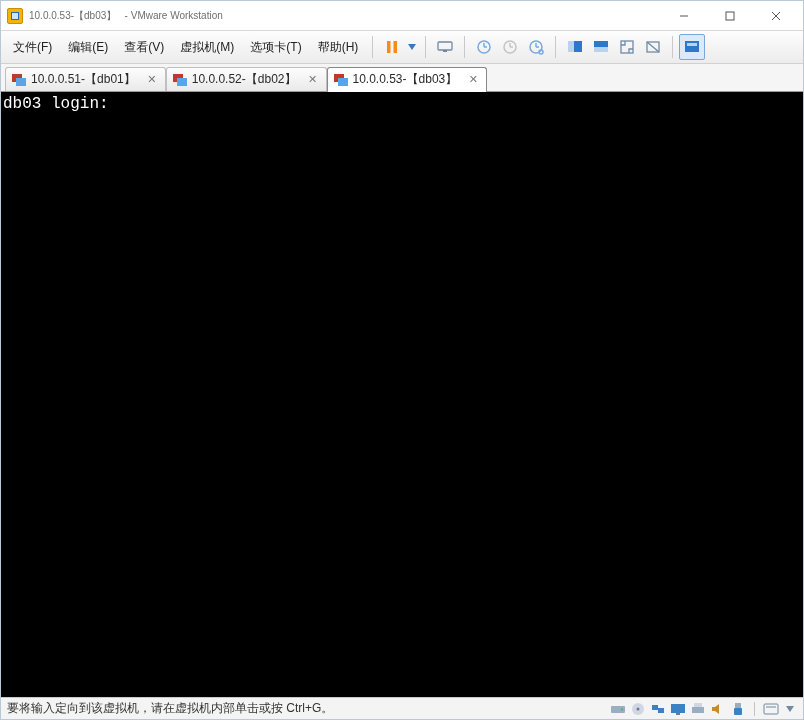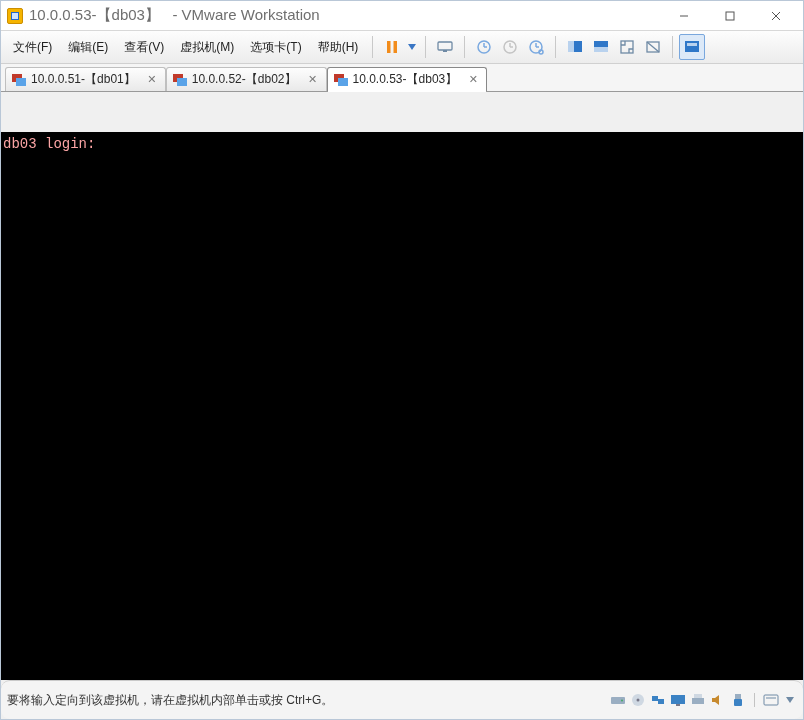--- a/index.html
+++ b/index.html
@@ -2,21 +2,21 @@
 <html><head>
 <meta charset="utf-8">
 <style>
   * { box-sizing: border-box; margin: 0; padding: 0; font-family: "Microsoft YaHei", Tahoma, sans-serif; }
   html, body { width: 804px; height: 720px; overflow: hidden; background:#fff; }
   .window { width: 804px; height: 720px; display:flex; flex-direction:column; border:1px solid #b9c7d7; background:#f0f0f0; }
   
   .titlebar { height:30px; background:#ffffff; display:flex; align-items:center; padding:0 4px 0 6px; border-bottom:1px solid #d8d8d8;}
   .app-icon { width:16px; height:16px; background:#f5b400; border:1px solid #cc8e00; border-radius:2px; position:relative; margin-right:6px;}
   .app-icon::after{content:""; position:absolute; inset:3px; border:1px solid #2266cc; background:#cfe3ff;}
-  .titlebar-title { font-size:15px; color:#6f6f6f; flex:1; white-space:pre;}
+  .titlebar-title { font-size:10px; color:#6f6f6f; flex:1; white-space:pre;}
   .win-controls { display:flex; }
   .win-btn { width:46px; height:28px; display:flex; align-items:center; justify-content:center; color:#555;}
   .win-btn svg{ width:10px; height:10px; stroke:#555; stroke-width:1; fill:none;}
   
   .menubar { height:33px; background:linear-gradient(#fdfdfd,#ececec); border-bottom:1px solid #d0d0d0; display:flex; align-items:center; padding:0 4px; gap:0;}
   .menu-item { font-size:12px; color:#222; padding:4px 8px;}
   .tb-sep { width:1px; height:22px; background:#c9c9c9; margin:0 6px;}
   .tb-btn { width:26px; height:26px; display:flex; align-items:center; justify-content:center; border:1px solid transparent; border-radius:2px;}
   .tb-btn.active{ background:#dce9f8; border-color:#79a7dd;}
   .tb-btn svg{ width:18px; height:18px; }
@@ -30,23 +30,23 @@
   .screenblue rect{ fill:#2f77c8;} .screenblue .lt{ fill:#b9d2ee;}
   .gray-stroke{ stroke:#6f8aa5; fill:none; stroke-width:1.3;}
   
   .tabrow { height:28px; background:#f5f5f5; border-bottom:1px solid #999; display:flex; align-items:flex-end; padding:0 4px; gap:0;}
   .tab { height:24px; display:flex; align-items:center; padding:0 6px 0 6px; font-size:12px; color:#2a2a2a; border:1px solid #bfbfbf; border-bottom:none; background:linear-gradient(#fdfdfd,#e9e9e9); border-radius:3px 3px 0 0; gap:5px;}
   .tab.active{ background:#fff; border-color:#888; font-weight:normal; position:relative;}
   .tab.active::after{content:""; position:absolute; left:0; right:0; bottom:-1px; height:1px; background:#fff;}
   .tab-icon{ width:14px; height:12px;}
   .tab-close{ width:14px; height:14px; display:flex; align-items:center; justify-content:center; color:#7a7a7a; font-size:11px; margin-left:4px;}
   
-  .console { flex:1; background:#000; color:#fca5a5; font-family:"Courier New", monospace; font-size:14px; padding:4px 2px; line-height:16px; white-space:pre;margin-top:40px;}
-  
-  .statusbar { height:39px; background:#f4f4f4; border-top:1px solid #c9c9c9; display:flex; align-items:center; padding:0 6px; font-size:12px; color:#333;border-radius:9px;}
+  .console { flex:1; background:#000; color:#ffffff; font-family:"Courier New", monospace; font-size:16px; padding:4px 2px; line-height:16px; white-space:pre;}
+  
+  .statusbar { height:22px; background:#f4f4f4; border-top:1px solid #c9c9c9; display:flex; align-items:center; padding:0 6px; font-size:12px; color:#333;}
   .statusbar .spacer{flex:1;}
   .tray{ display:flex; align-items:center; gap:4px;}
   .tray-ic{ width:16px; height:16px; display:flex; align-items:center; justify-content:center;}
   .tray-ic svg{width:16px; height:16px;}
   .flex{display:flex; align-items:center;}
 </style>
 </head>
 <body>
 
 <div class="window">

